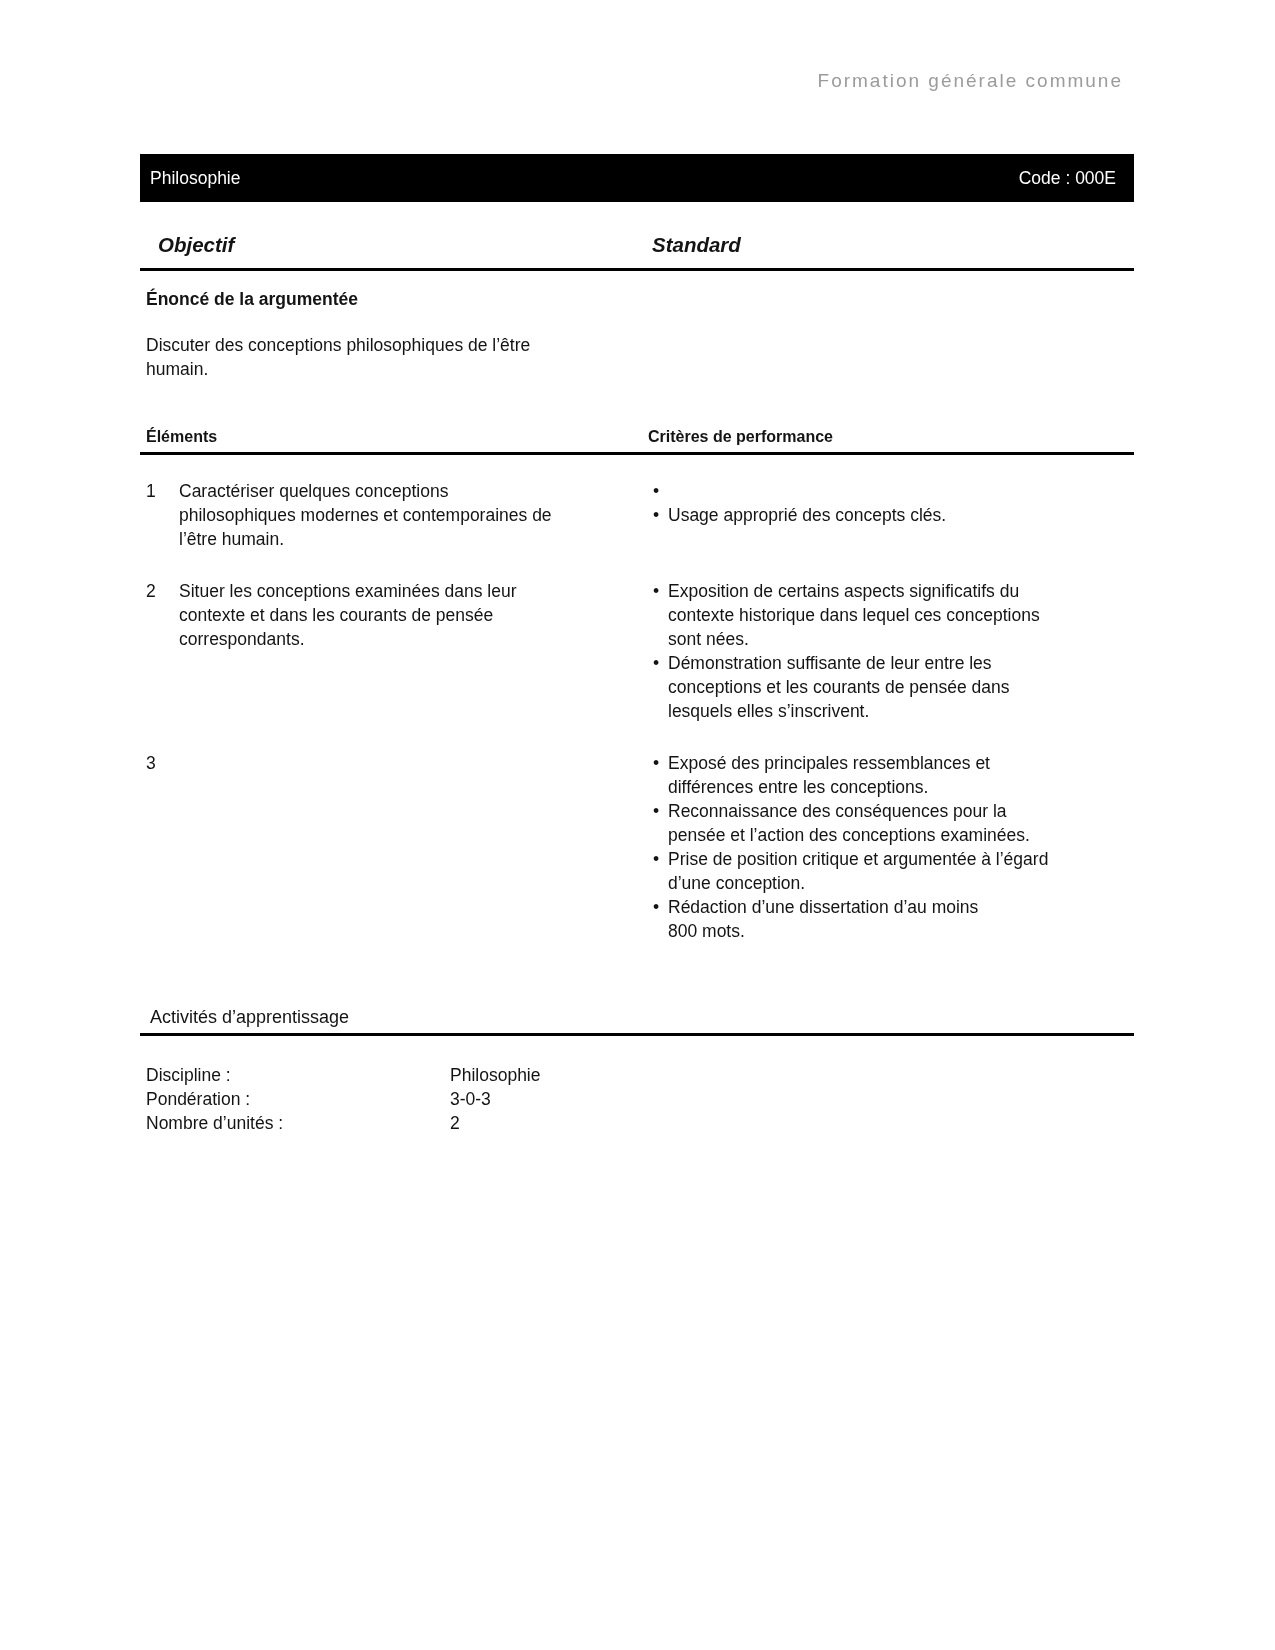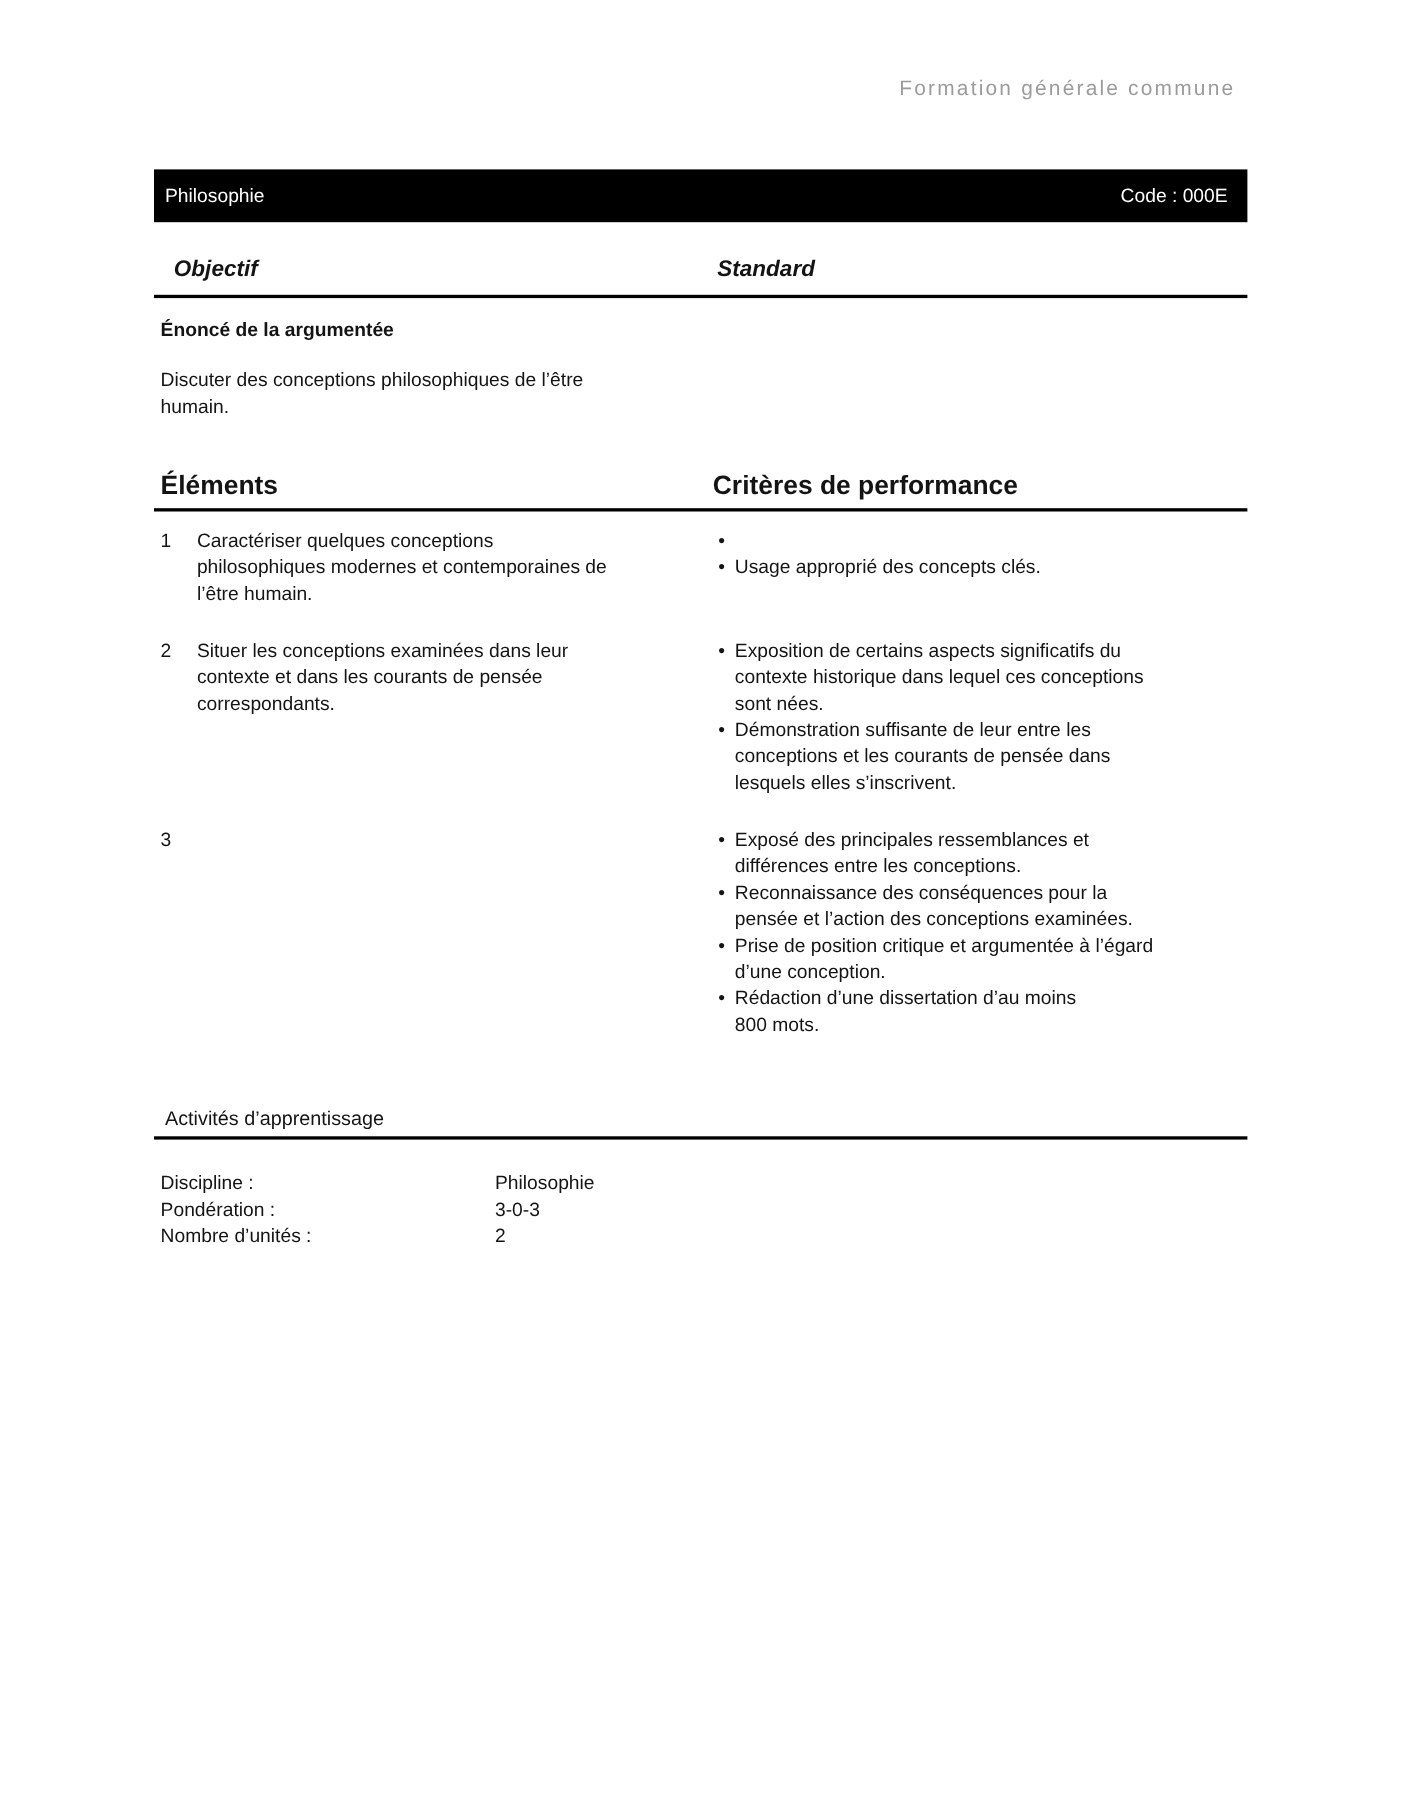--- a/index.html
+++ b/index.html
@@ -45,21 +45,21 @@
   .statement {
     position:absolute; left:146px; top:333px;
     font-size:17.5px; line-height:24px;
   }
 
   
   .col-headers {
     position:absolute; left:140px; top:428px; width:994px;
     border-bottom:3.5px solid #000;
     padding-bottom:6px;
-    font-weight:bold; font-size:24px;
+    font-weight:bold; font-size:16px;
   }
   .col-headers .left-h { padding-left:6px; }
   .col-headers .right-h { position:absolute; left:508px; top:0; }
 
   
   .grid { position:absolute; left:140px; top:479px; width:994px; font-size:17.5px; line-height:24px; }
   .grid .row { display:flex; align-items:flex-start; }
   .grid .row.gap1 { margin-bottom:28px; }
   .grid .row.gap2 { margin-bottom:28px; }
   .el { flex:0 0 508px; display:flex; box-sizing:border-box; padding-left:6px; }

